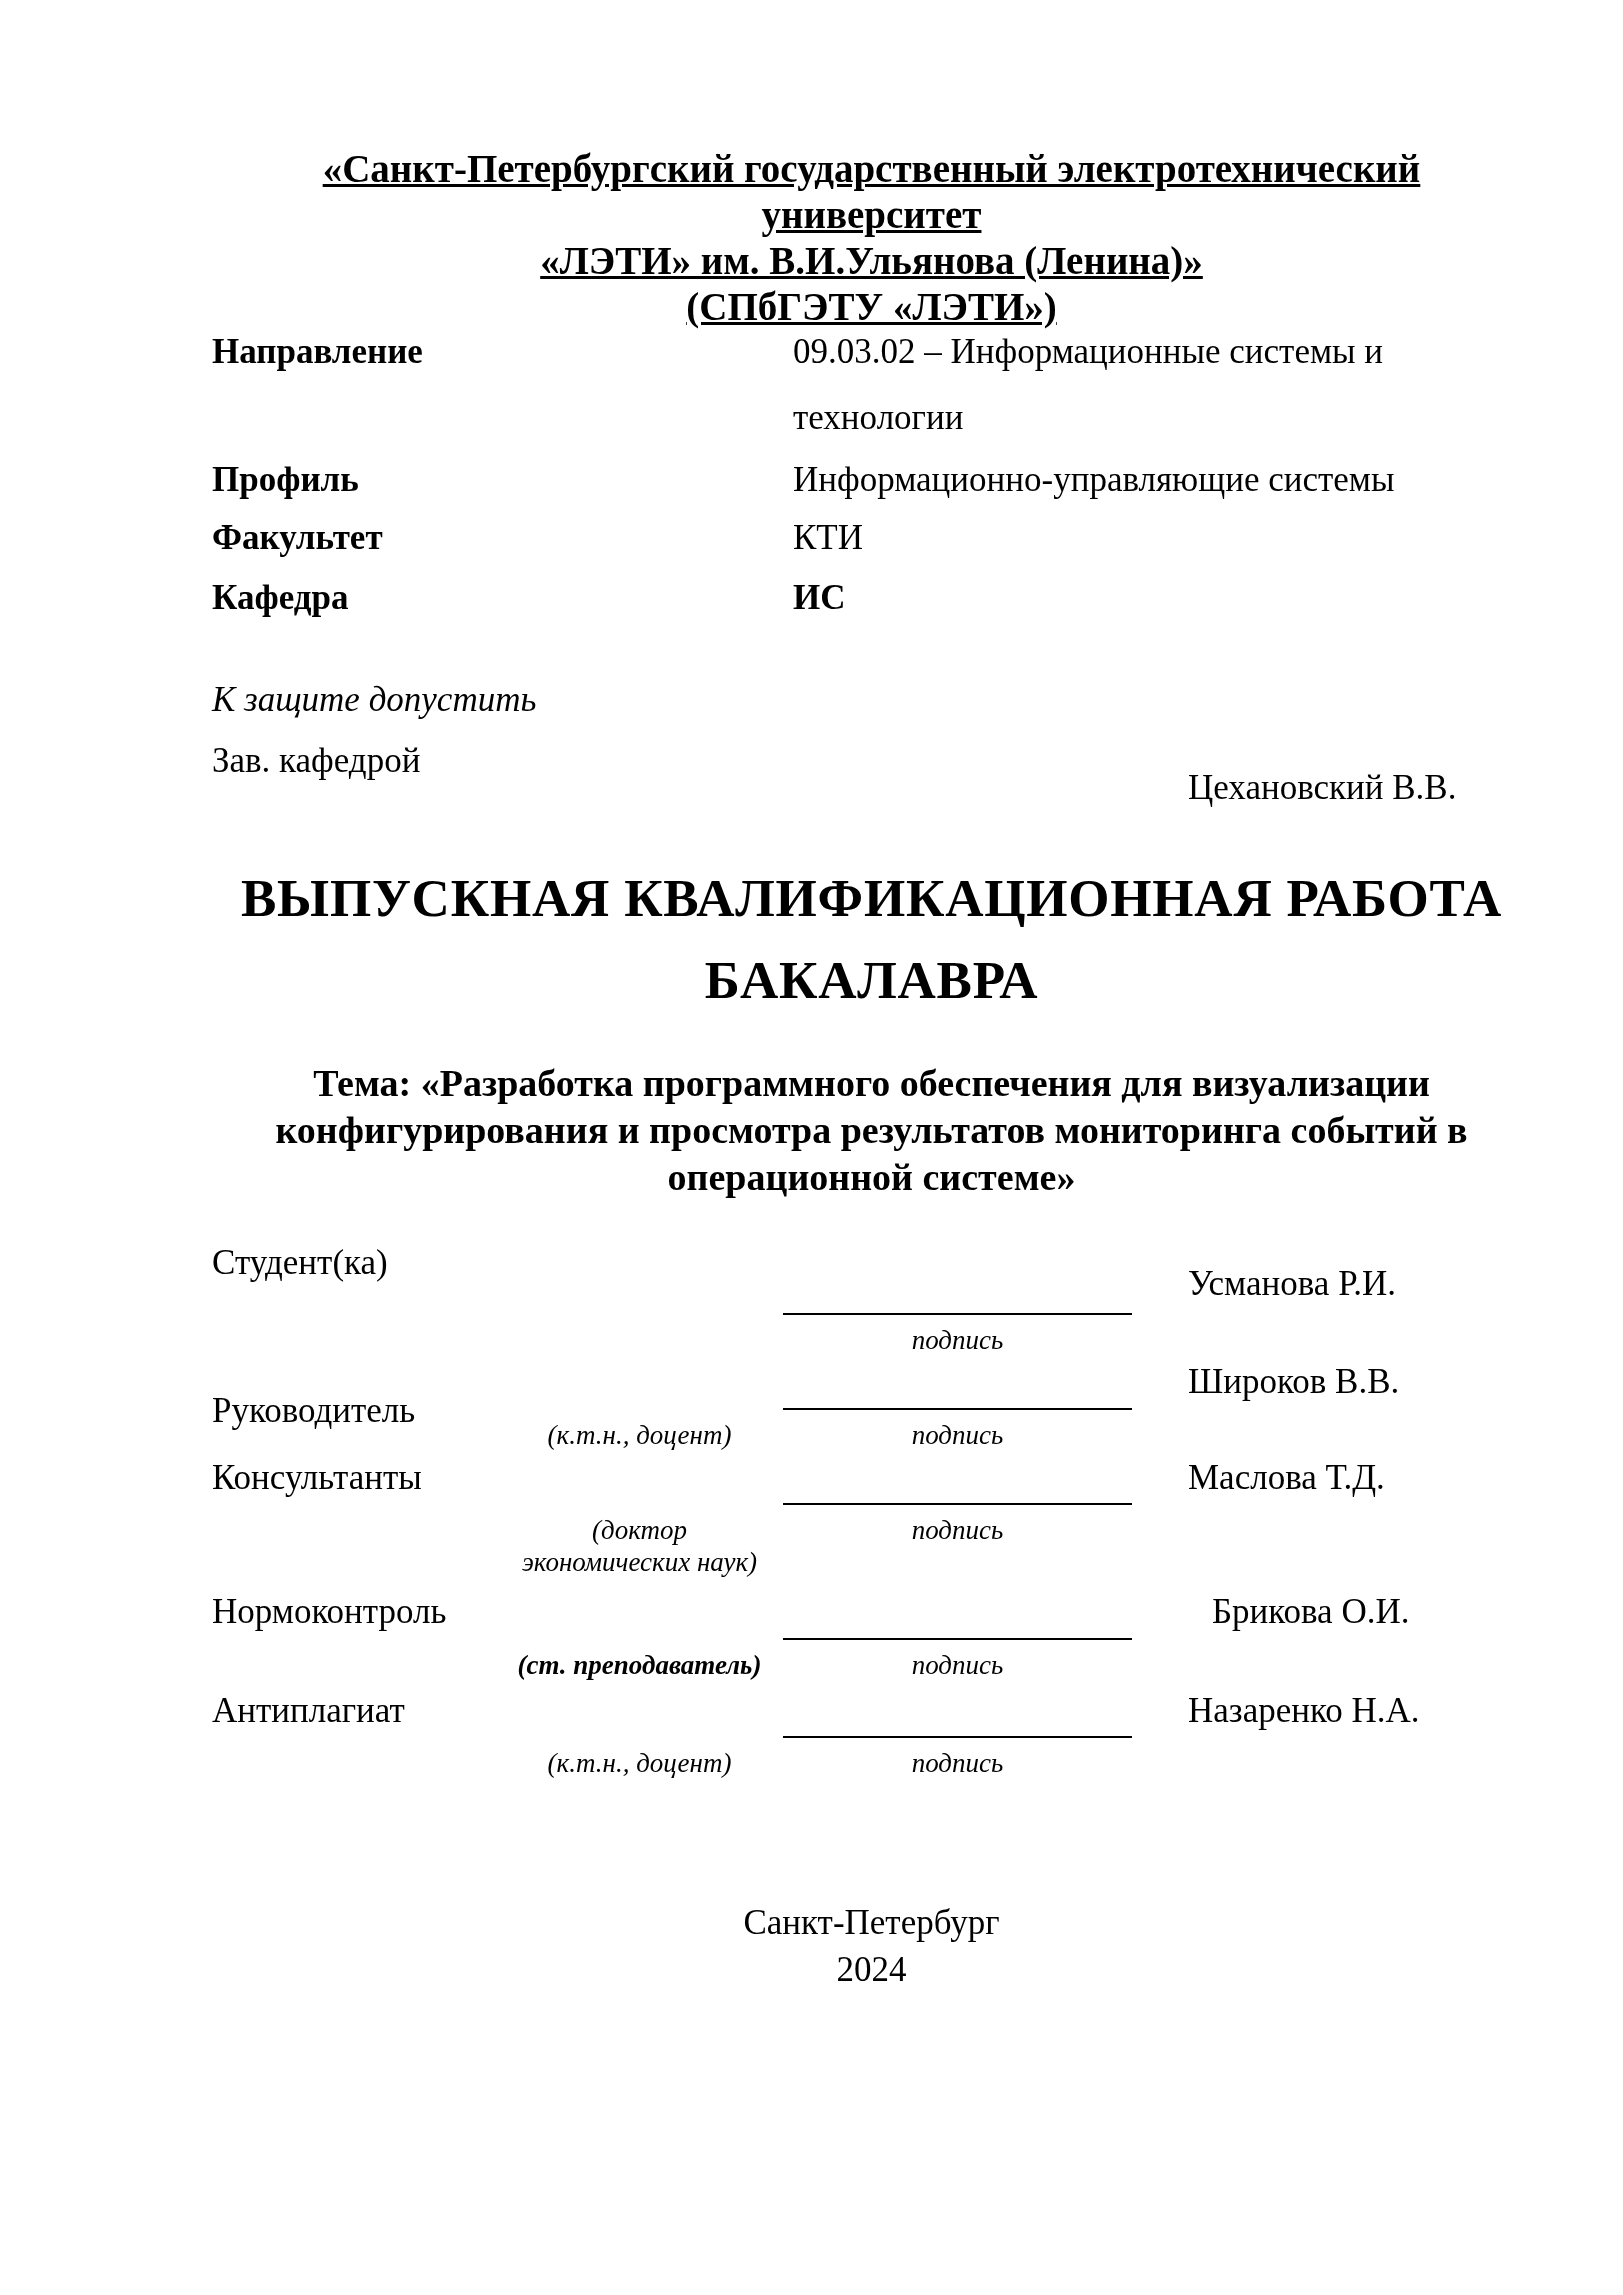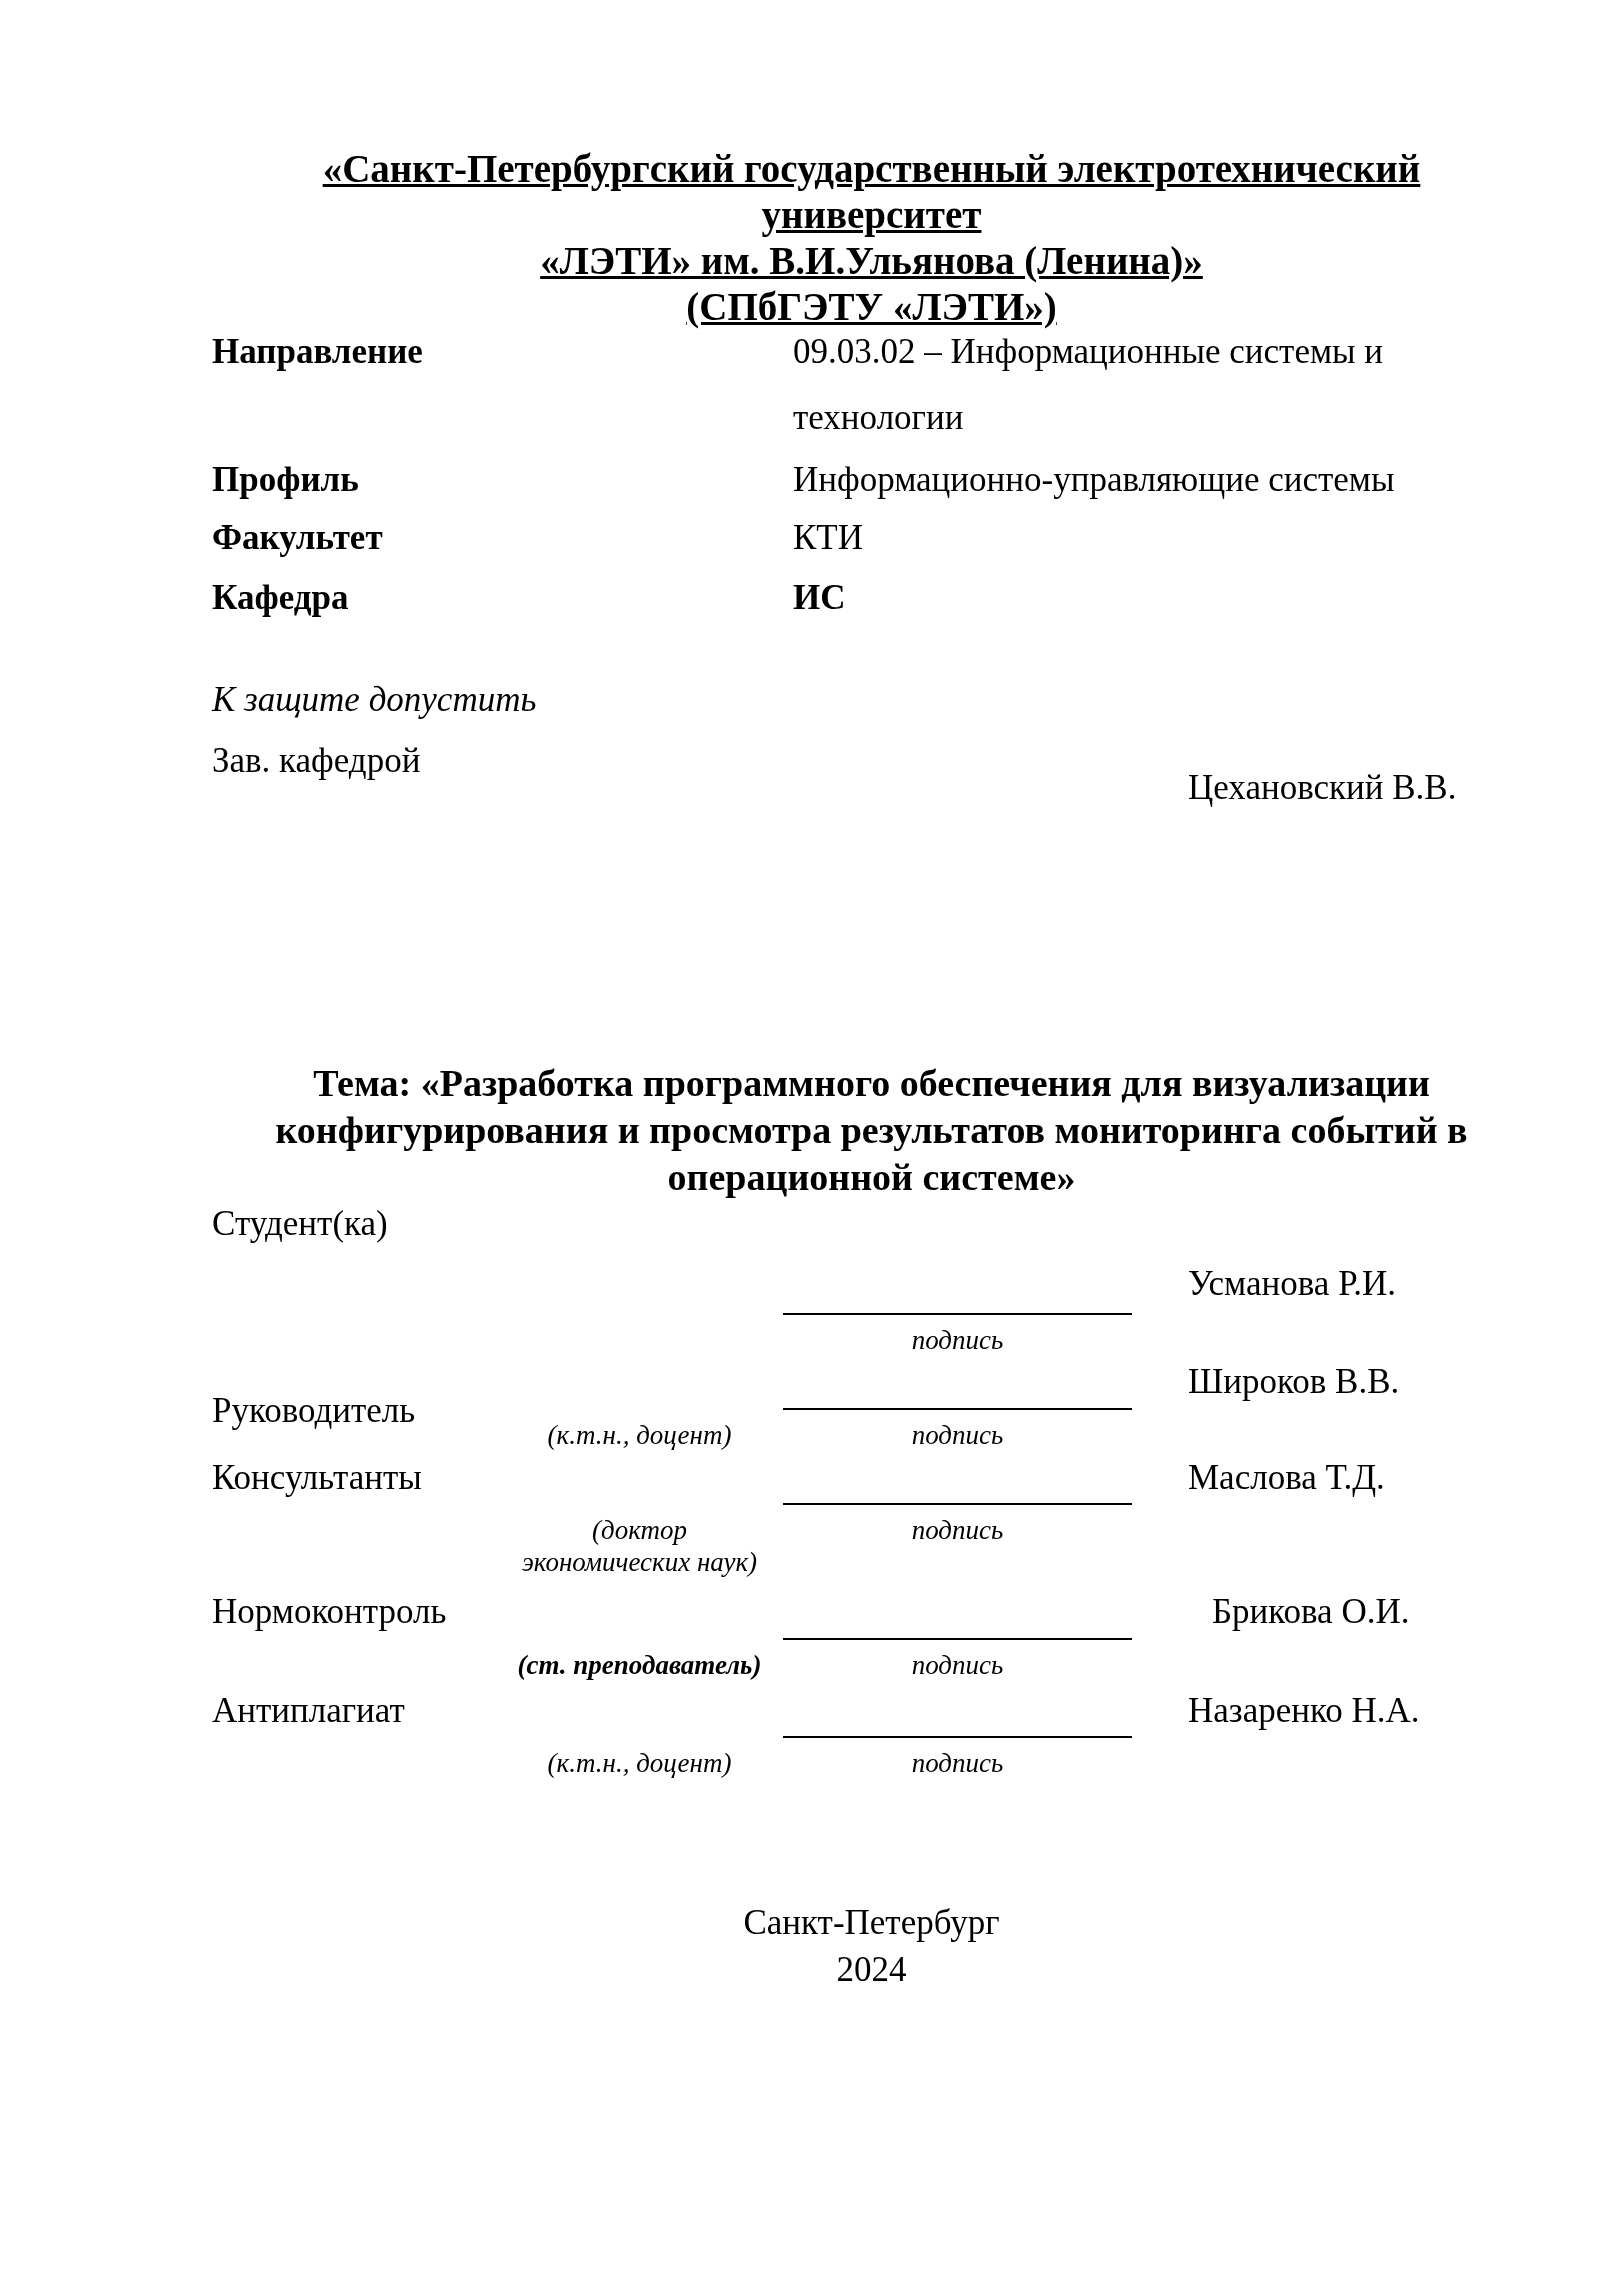--- a/index.html
+++ b/index.html
@@ -47,28 +47,32 @@
   <div class="t b lbl" style="top:520px;">Факультет</div>
   <div class="t val" style="top:520px;">КТИ</div>
 
   <div class="t b lbl" style="top:580px;">Кафедра</div>
   <div class="t val" style="top:580px;font-weight:bold;">ИС</div>
 
   <div class="t i lbl" style="top:682px;">К защите допустить</div>
   <div class="t lbl" style="top:743px;">Зав. кафедрой</div>
   <div class="t name" style="top:743px;margin-top:27px;">Цехановский В.В.</div>
 
+  <div class="t ctr worktitle" style="top:857px;">
+    <div>ВЫПУСКНАЯ КВАЛИФИКАЦИОННАЯ РАБОТА</div>
+    <div>БАКАЛАВРА</div>
+  </div>
 
   <div class="t ctr theme" style="top:1060px;">
     <div>Тема: «Разработка программного обеспечения для визуализации</div>
     <div>конфигурирования и просмотра результатов мониторинга событий в</div>
     <div>операционной системе»</div>
   </div>
 
-  <div class="t lbl" style="top:1206px;">Студент(ка)</div>
+  <div class="t lbl" style="top:1245px;">Студент(ка)</div>
   <div class="sigline" style="top:1313px;"></div>
   <div class="t small i cap" style="top:1324px;">подпись</div>
   <div class="t name" style="top:1266px;">Усманова Р.И.</div>
 
   <div class="t lbl" style="top:1364px;margin-top:29px;">Руководитель</div>
   <div class="t small i qual" style="top:1419px;">(к.т.н., доцент)</div>
   <div class="sigline" style="top:1408px;"></div>
   <div class="t small i cap" style="top:1419px;">подпись</div>
   <div class="t name" style="top:1364px;">Широков В.В.</div>
 

